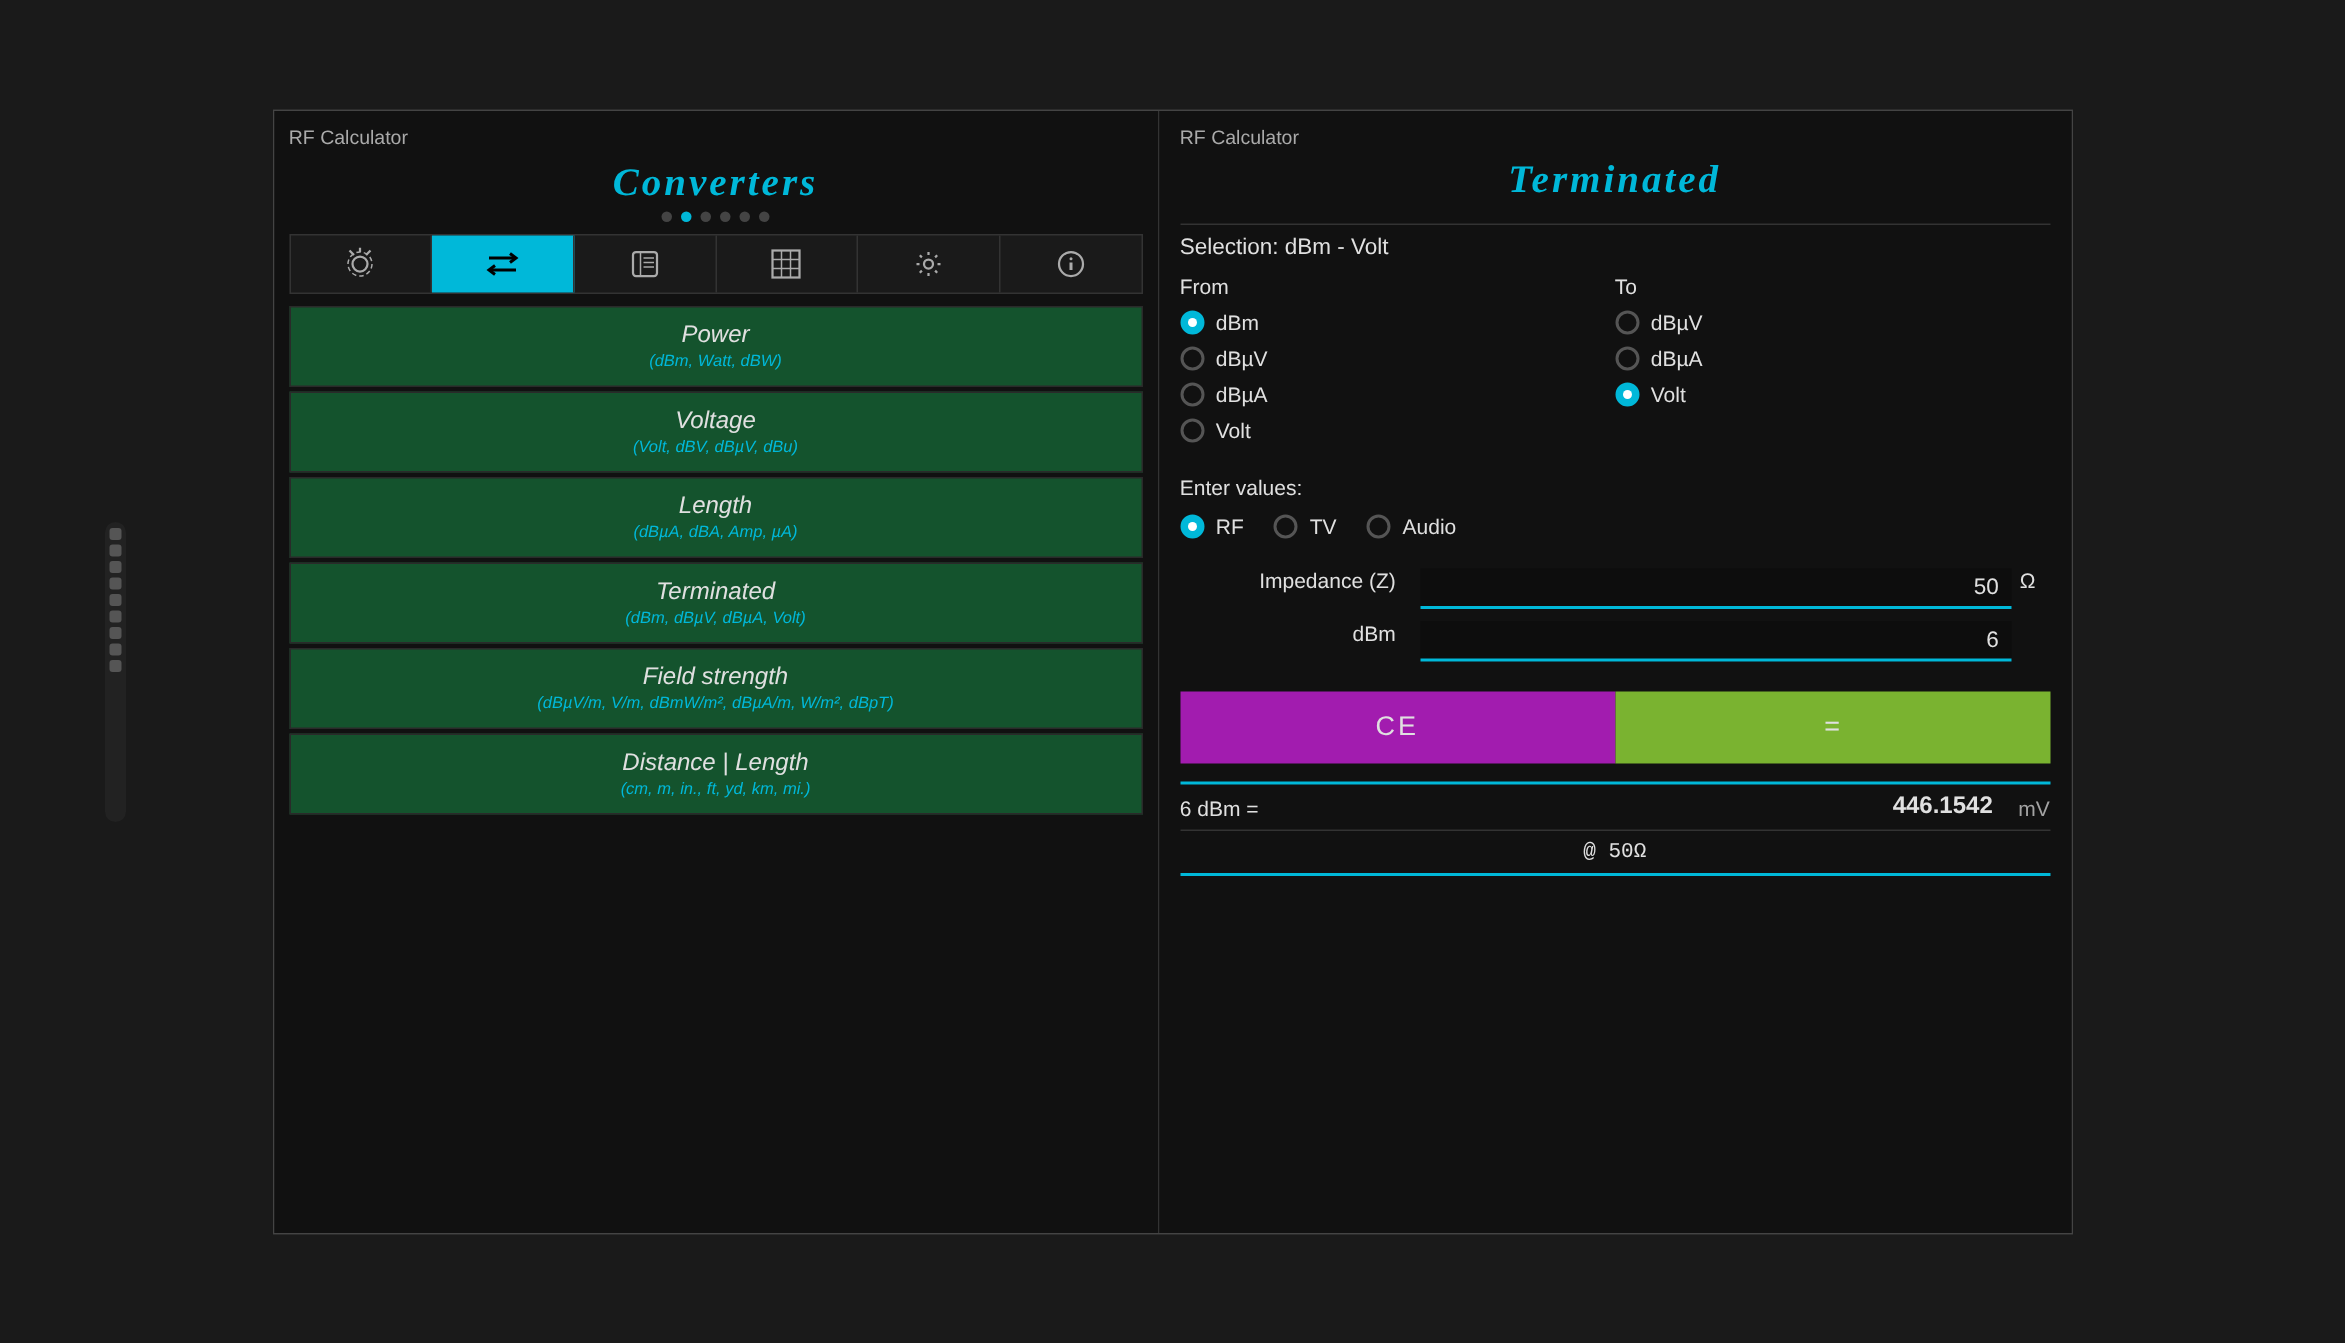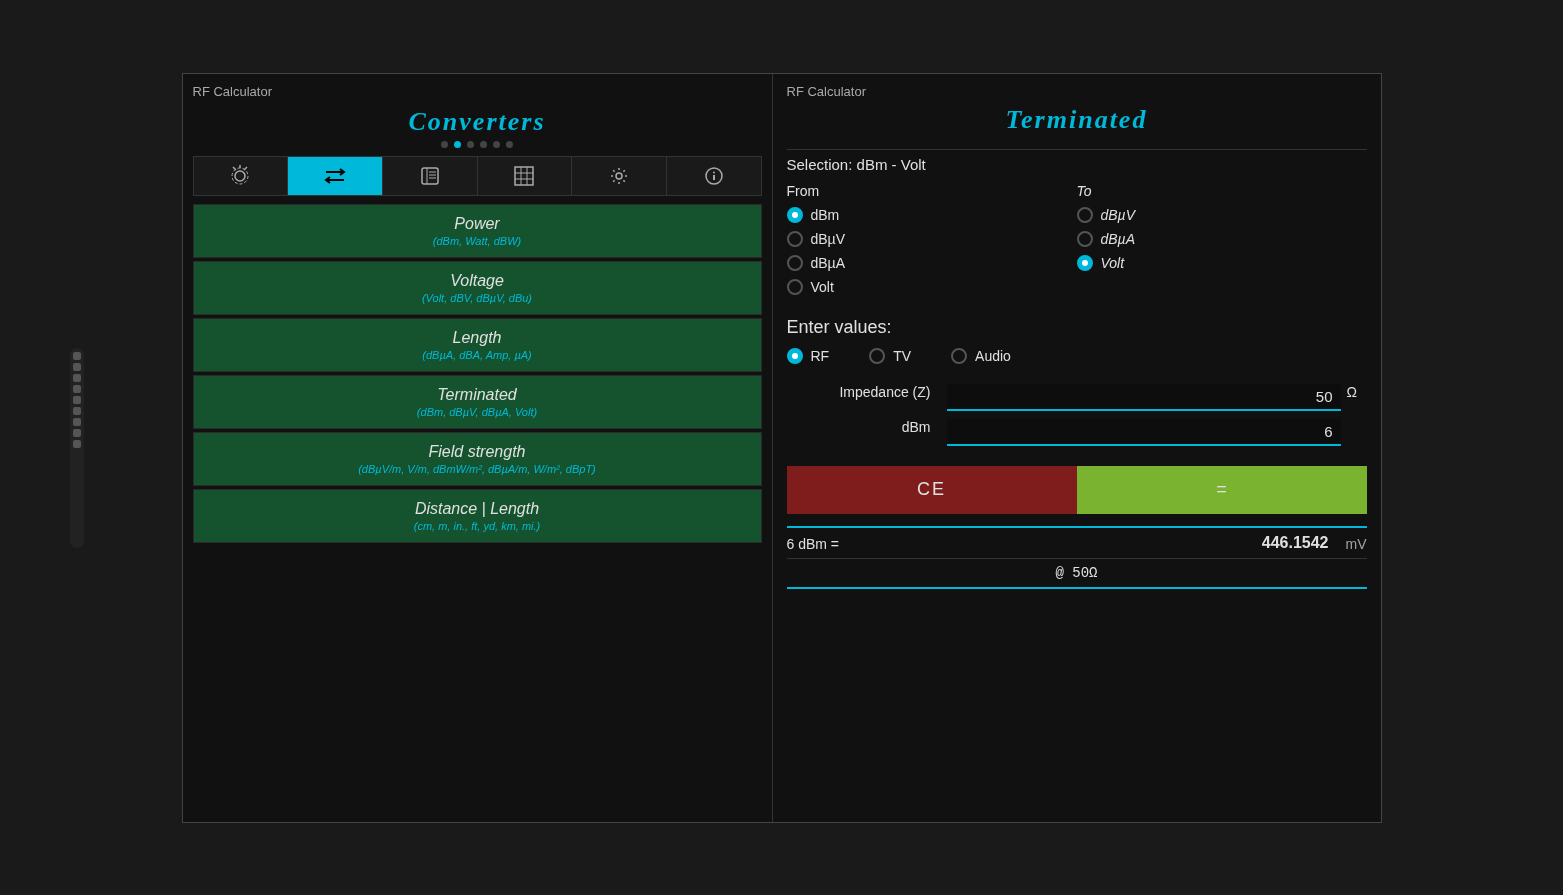--- a/index.html
+++ b/index.html
@@ -139,21 +139,20 @@
     }
     .from-to-row {
       display: flex;
       margin-bottom: 8px;
     }
     .from-col {
       flex: 1;
     }
     .to-col {
       flex: 1;
-      font-style: italic;
     }
     .col-header {
       color: #e0e0e0;
       font-size: 14px;
       margin-bottom: 8px;
       text-align: left;
     }
     .radio-item {
       display: flex;
       align-items: center;
@@ -180,27 +179,27 @@
     }
     .radio-circle.checked::after {
       content: '';
       width: 6px;
       height: 6px;
       border-radius: 50%;
       background: white;
     }
     .enter-values-label {
       color: #e0e0e0;
-      font-size: 18px;
+      font-size: 14px;
       margin: 6px 0 10px 0;
     }
     .rf-tv-audio-row {
       display: flex;
       align-items: center;
-      gap: 40px;
+      gap: 20px;
       margin-bottom: 12px;
     }
     .impedance-row {
       display: flex;
       align-items: flex-start;
       margin-bottom: 8px;
     }
     .field-label {
       color: #e0e0e0;
       font-size: 14px;
@@ -226,21 +225,21 @@
       width: 20px;
     }
     .buttons-row {
       display: flex;
       gap: 0;
       margin: 12px 0;
       height: 48px;
     }
     .ce-btn {
       flex: 1;
-      background: #7f1d1d;
+      background: #a21caf;
       border: none;
       color: #e0e0e0;
       font-size: 18px;
       cursor: pointer;
       letter-spacing: 2px;
     }
     .eq-btn {
       flex: 1;
       background: #7ab330;
       border: none;

